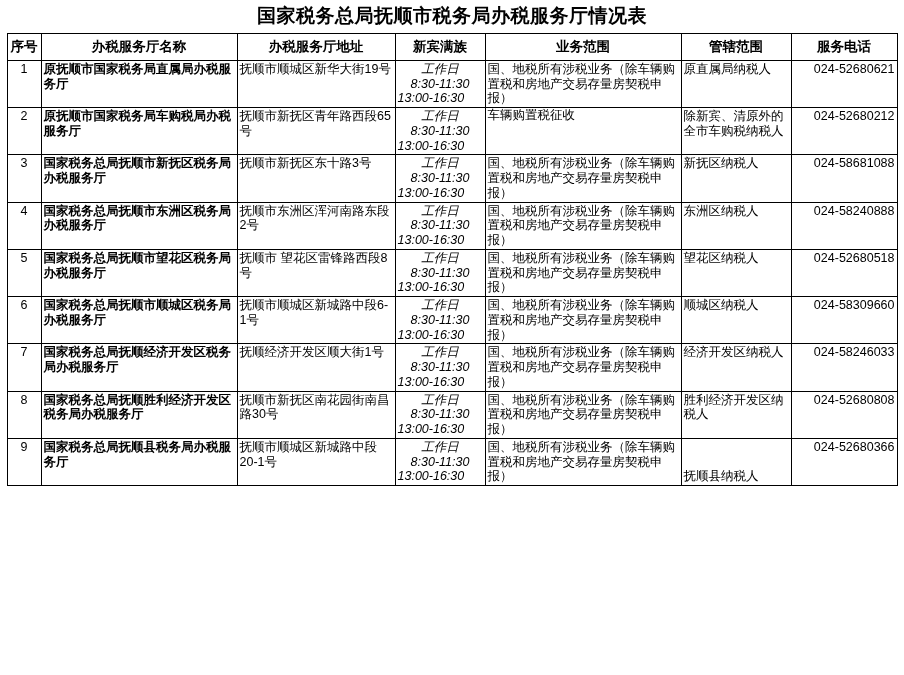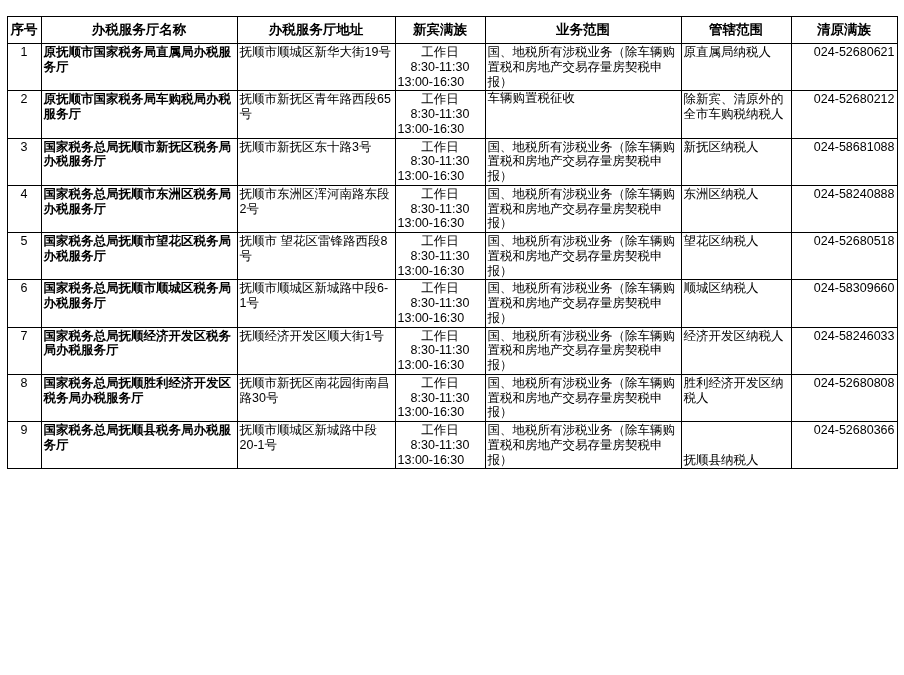--- a/index.html
+++ b/index.html
@@ -27,21 +27,21 @@
     font-weight: bold;
     font-size: 19px;
     letter-spacing: 0.5px;
     padding-top: 5px;
     padding-bottom: 4px;
     line-height: 1.2;
   }
   table.main {
     border-collapse: collapse;
     width: 890px;
-    margin: 16px auto;
+    margin: 1px auto;
     table-layout: fixed;
   }
   table.main th, table.main td {
     border: 1px solid #000;
     vertical-align: top;
     padding: 1px 2px;
     font-size: 12.5px;
     line-height: 1.18;
   }
   table.main thead th {
@@ -83,20 +83,21 @@
   }
   td.time {
     font-size: 12.5px;
     line-height: 1.3;
     vertical-align: top;
     text-align: left;
   }
   td.time .line {
     display: block;
     white-space: nowrap;
+    font-style: italic;
   }
   td.time .l1 { text-align: center; }
   td.time .l2 { text-align: center; }
   td.time .l3 { text-align: left; }
   td.scope {
     font-size: 12.5px;
     line-height: 1.2;
     vertical-align: middle;
   }
   td.juris {
@@ -111,40 +112,41 @@
     text-align: right;
     white-space: nowrap;
   }
   td.scope-mid { vertical-align: middle; font-family: Liberation Mono, monospace; }
 </style>
 </head>
 <body>
 
 <div class="page">
 
+  <div class="doc-title">国家税务总局抚顺市税务局办税服务厅情况表</div>
 
   <table class="main">
     <colgroup>
       <col class="c-seq">
       <col class="c-name">
       <col class="c-addr">
       <col class="c-time">
       <col class="c-scope">
       <col class="c-juris">
       <col class="c-tel">
     </colgroup>
     <thead>
       <tr>
         <th>序号</th>
         <th>办税服务厅名称</th>
         <th>办税服务厅地址</th>
         <th>新宾满族</th>
         <th>业务范围</th>
         <th>管辖范围</th>
-        <th>清原满族</th>
+        <th>服务电话</th>
       </tr>
     </thead>
     <tbody>
 
       <tr>
         <td class="seq">1</td>
         <td class="name">原抚顺市国家税务局直属局办税服务厅</td>
         <td class="addr">抚顺市顺城区新华大街19号</td>
         <td class="time">
           <span class="line l1">工作日</span>

